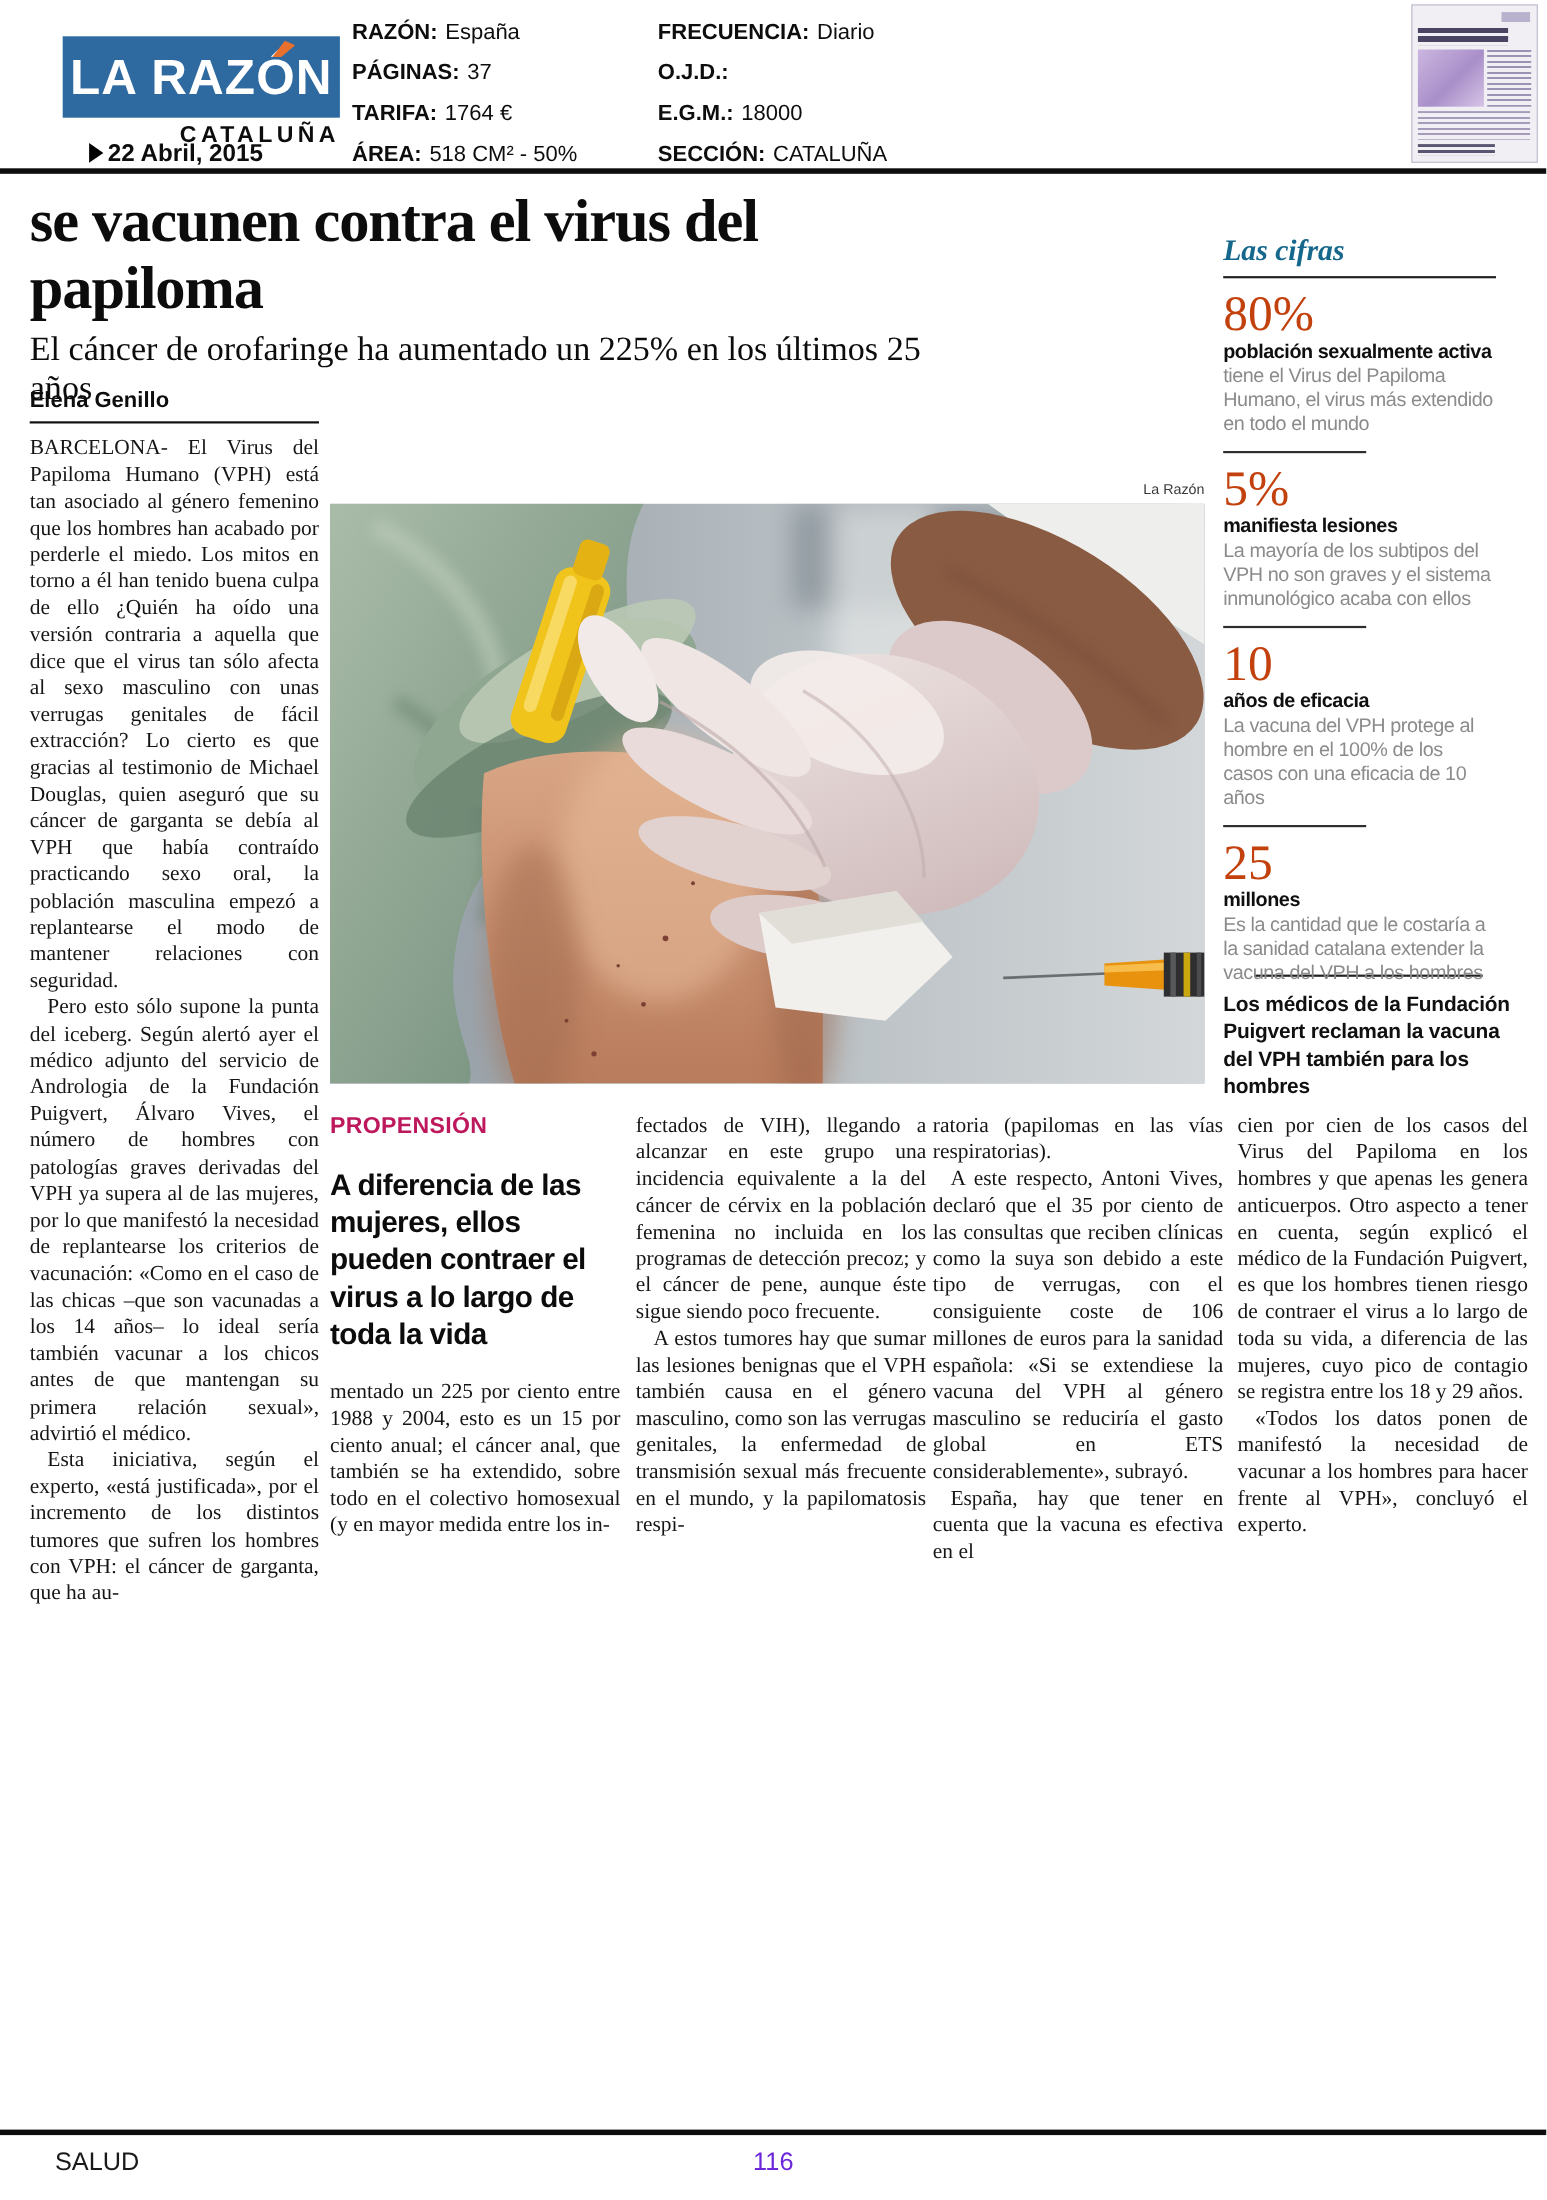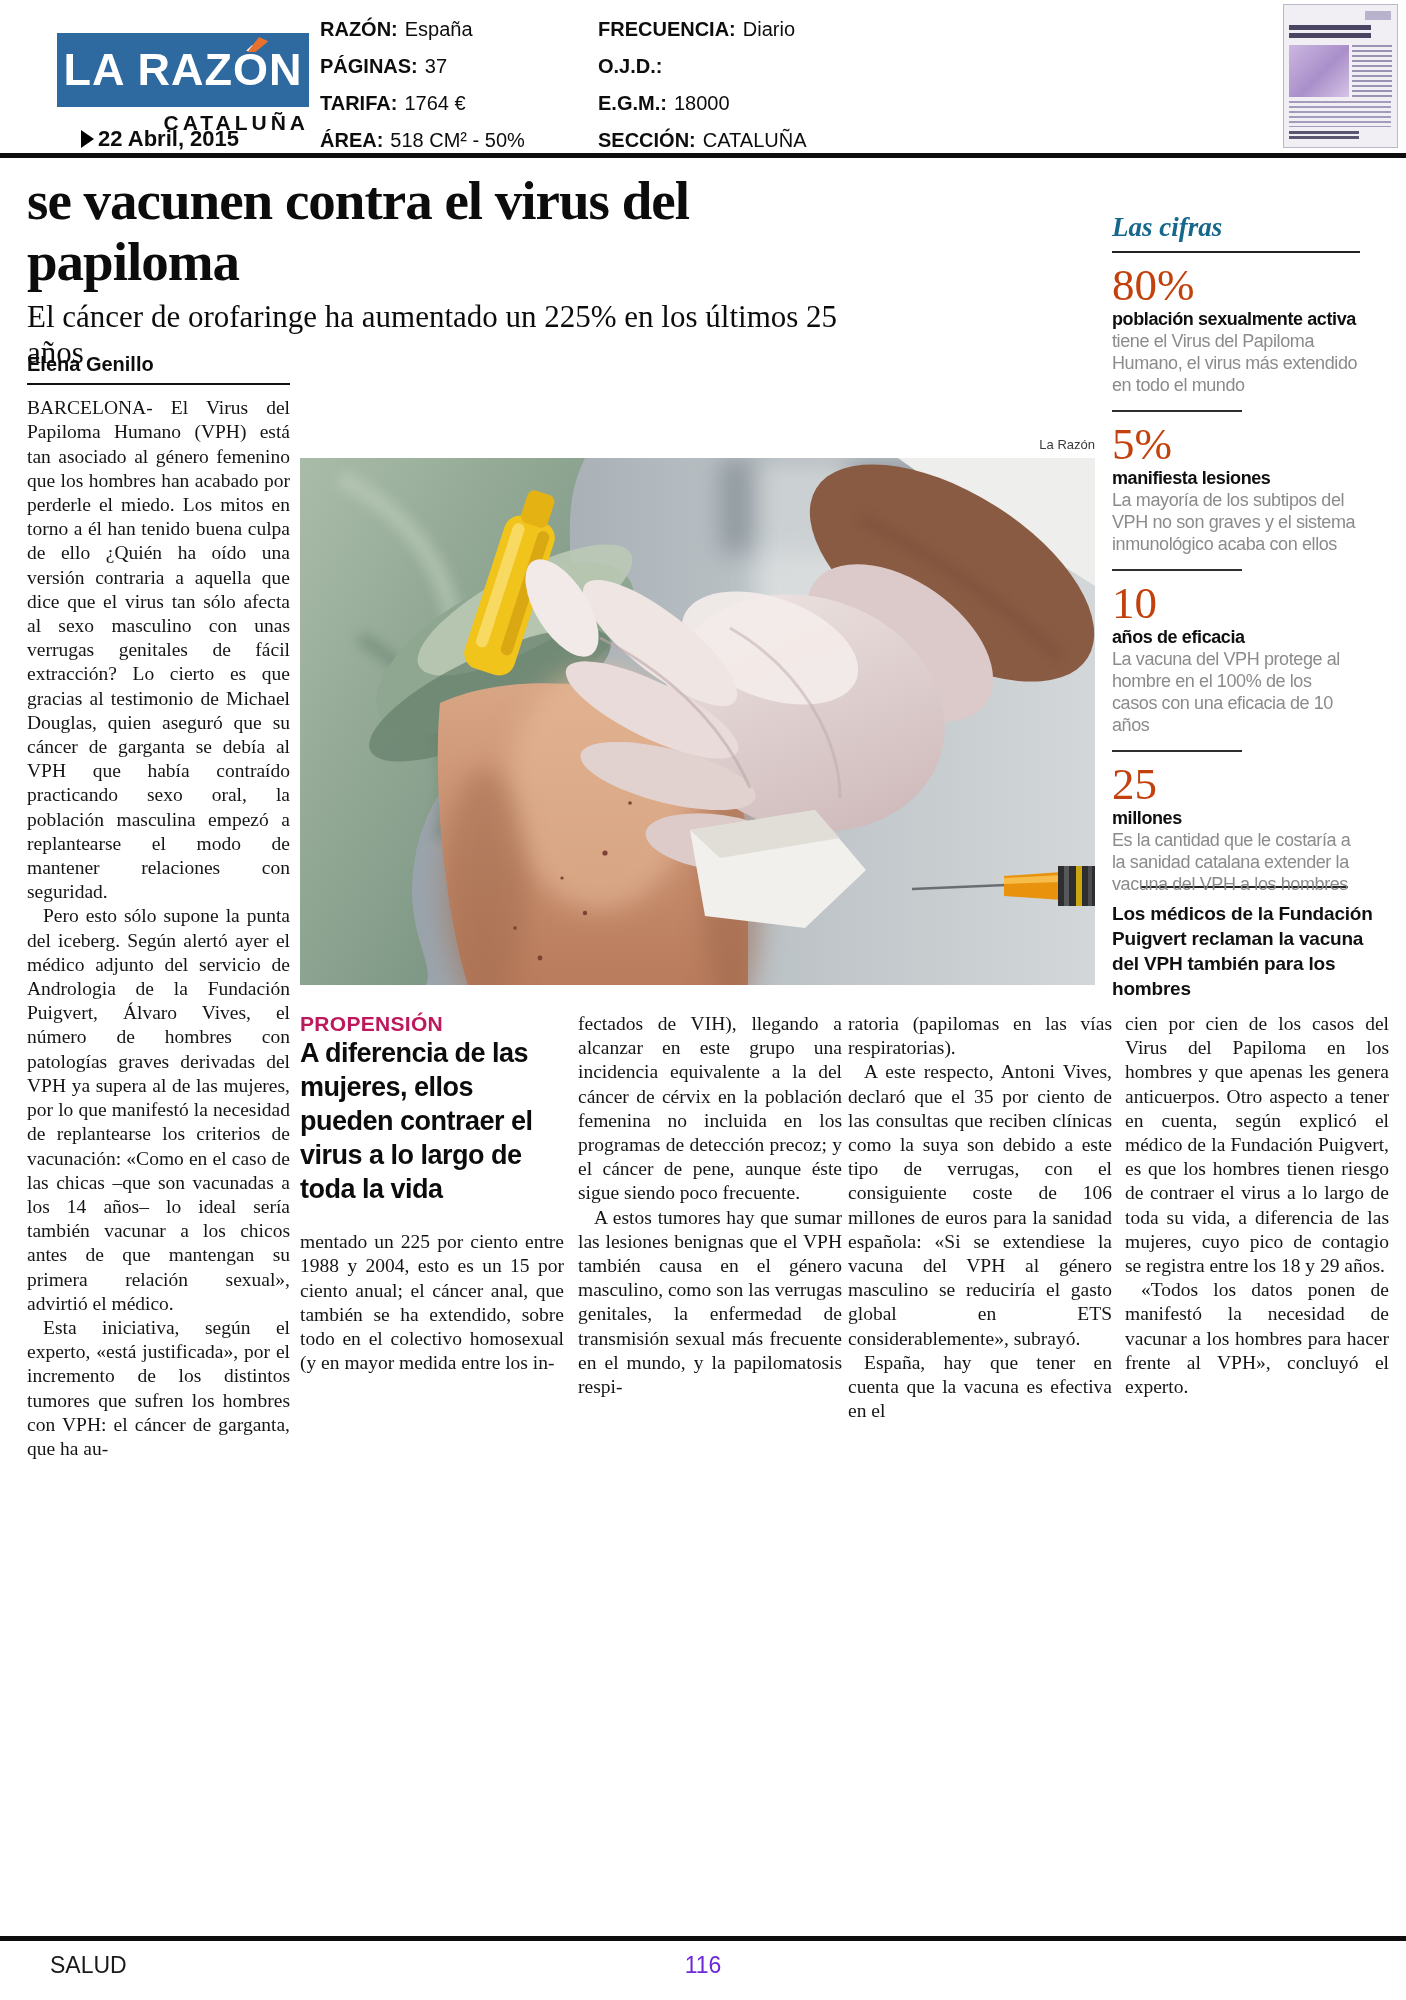--- a/index.html
+++ b/index.html
@@ -72,21 +72,21 @@
   .body-col p{margin:0;}
   .body-col p + p{text-indent:16px;}
   .col1{left:27px;top:352px;width:263px;}
   .byline{font-family:"Liberation Sans",sans-serif;font-weight:bold;font-size:20px;color:#0d0d0d;
           padding-bottom:7px;border-bottom:2px solid #111;margin-bottom:11px;text-align:left;}
   .col2{left:300px;top:1012px;} .col3{left:578px;top:1012px;}
   .col4{left:848px;top:1012px;} .col5{left:1125px;top:1012px;}
   .prop-kicker{font-family:"Liberation Sans",sans-serif;font-weight:bold;font-size:21px;
                color:#be185d;letter-spacing:0.3px;text-align:left;}
   .prop-title{font-family:"Liberation Sans",sans-serif;font-weight:bold;font-size:27px;
-              line-height:34px;color:#0c0c0c;letter-spacing:-0.5px;margin-top:0;text-align:left;}
+              line-height:34px;color:#0c0c0c;letter-spacing:-0.5px;margin-top:24px;text-align:left;}
   .prop-box{margin-bottom:24px;}
 
   
   .footer-rule{position:absolute;left:0;top:1936px;width:1406px;height:5px;background:#0d0d0d;}
   .footer-section{position:absolute;left:50px;top:1952px;font-size:23px;color:#1a1a1a;}
   .footer-page{position:absolute;left:0;top:1952px;width:1406px;text-align:center;
                font-size:23px;color:#6d28d9;}
 </style>
 </head>
 <body>

